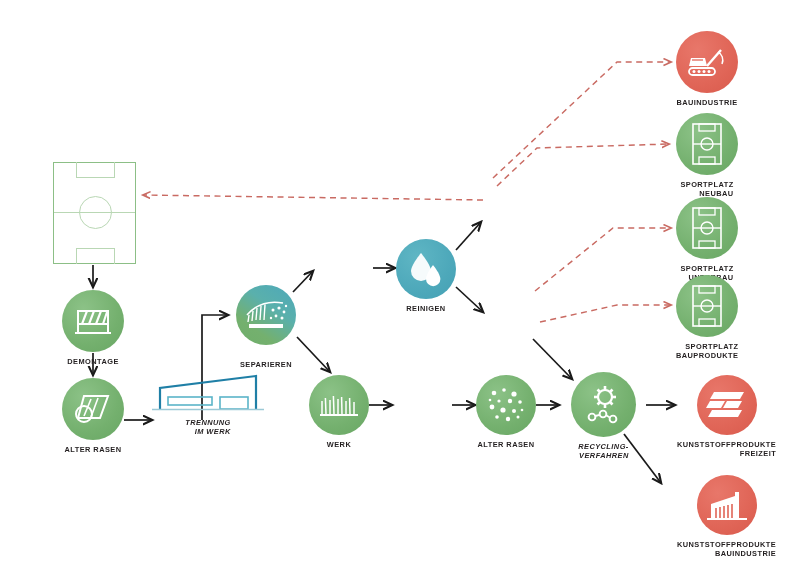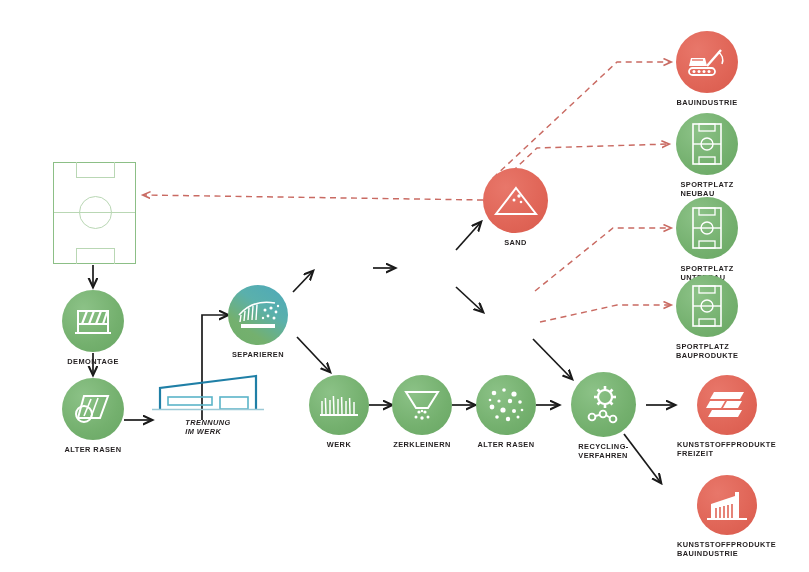--- a/index.html
+++ b/index.html
@@ -3,21 +3,21 @@
 <meta charset="utf-8">
 <style>
   html,body{margin:0;padding:0;background:#ffffff;}
   body{width:809px;height:572px;font-family:"Liberation Sans",sans-serif;}
   #stage{position:relative;width:809px;height:572px;overflow:hidden;background:#fff;}
 
   .node{position:absolute;display:flex;flex-direction:column;align-items:center;}
   .circle{border-radius:50%;position:relative;display:flex;align-items:center;justify-content:center;}
   .circle svg{display:block;}
   .lbl{margin-top:5px;font-size:7.4px;font-weight:bold;letter-spacing:.45px;
-       color:#231f20;text-align:left;line-height:9.4px;white-space:pre-line;
+       color:#231f20;text-align:right;line-height:9.4px;white-space:pre-line;
        font-family:"Liberation Sans",sans-serif;}
 
   .g-fill{background:radial-gradient(circle at 35% 30%, #8cc287 0%, #74b06e 60%, #68a663 100%);}
   .r-fill{background:radial-gradient(circle at 35% 30%, #e8776a 0%, #e06557 60%, #d85a4c 100%);}
   .t-fill{background:radial-gradient(circle at 35% 30%, #5fb6c4 0%, #4da8ba 60%, #44a0b4 100%);}
   .sep-fill{background:linear-gradient(215deg,#4da8ba 0%,#5ab0ac 38%,#74b06e 72%,#6fae6b 100%);}
 
   .pitch{position:absolute;background:#fff;border:1.6px solid #8cbf86;}
   .pline{position:absolute;background:#b9d7b4;}
   .pbox{position:absolute;border:1.3px solid #b9d7b4;background:transparent;}
@@ -111,21 +111,21 @@
         <path d="M8,41 L8,20 L104,8 L104,41" fill="none" stroke="#1f7fa6" stroke-width="2.2"></path>
         <rect x="16" y="29" width="44" height="8" fill="none" stroke="#5bb4c9" stroke-width="1.6"></rect>
         <rect x="68" y="29" width="28" height="12" fill="none" stroke="#5bb4c9" stroke-width="1.6"></rect>
         <line x1="0" y1="41.5" x2="112" y2="41.5" stroke="#9cc9d6" stroke-width="1.6"></line>
       </svg>
     </div>
     <div class="lbl">TRENNUNG
 IM WERK</div>
   </div>
 
-  <div class="node" style="left:228px;top:285px;">
+  <div class="node" style="left:236px;top:285px;gap:10px;">
     <div class="circle sep-fill" style="width:60px;height:60px;">
       <svg width="46" height="36" viewBox="0 0 46 36">
         <path d="M4,18 Q18,2 40,6" fill="none" stroke="#fff" stroke-width="1.6"></path>
         <g stroke="#fff" stroke-width="1.4">
           <line x1="6" y1="18" x2="5" y2="25"></line>
             <line x1="10" y1="14" x2="9" y2="24"></line>
           <line x1="14" y1="11" x2="13" y2="23"></line>
             <line x1="18" y1="9" x2="17" y2="23"></line>
           <line x1="22" y1="7.5" x2="21" y2="23"></line>
         </g>
@@ -138,32 +138,30 @@
             <circle cx="28" cy="21" r="1.2"></circle>
           <circle cx="43" cy="9" r="1.2"></circle>
         </g>
         <rect x="6" y="27" width="34" height="4" fill="#fff"></rect>
       </svg>
     </div>
     <div class="lbl">SEPARIEREN</div>
   </div>
 
 
-
-  <div class="node" style="left:483px;top:168px;">
-    <div class="circle r-fill" style="width:65px;height:65px;">
-      <svg width="46" height="36" viewBox="0 0 46 36">
-        <path d="M23,5 L43,31 L3,31 Z" fill="none" stroke="#fff" stroke-width="2"></path>
-        <circle cx="26" cy="13" r="1.7" fill="#fff"></circle>
-        <circle cx="21" cy="17" r="1.5" fill="#fff"></circle>
-        <circle cx="28" cy="19" r="1.3" fill="#fff"></circle>
-      </svg>
-    </div>
-    <div class="lbl">SAND</div>
-  </div>
+  <div class="node" style="left:396px;top:239px;">
+    <div class="circle t-fill" style="width:60px;height:60px;">
+      <svg width="36" height="40" viewBox="0 0 36 40">
+        <path d="M13,4 C13,4 3,16 3,22 A10,10 0 0,0 23,22 C23,16 13,4 13,4 Z" fill="#fff" opacity="0.95"></path>
+        <path d="M25,16 C25,16 18,25 18,30 A7.2,7.2 0 0,0 32.4,30 C32.4,25 25,16 25,16 Z" fill="#fff"></path>
+      </svg>
+    </div>
+    <div class="lbl">REINIGEN</div>
+  </div>
+
 
 
   <div class="node" style="left:309px;top:375px;">
     <div class="circle g-fill" style="width:60px;height:60px;">
       <svg width="42" height="30" viewBox="0 0 42 30">
         <g stroke="#fff" stroke-width="1.5">
           <line x1="4" y1="24" x2="4" y2="11"></line>
             <line x1="8" y1="24" x2="7.4" y2="8"></line>
           <line x1="12" y1="24" x2="12" y2="10"></line>
             <line x1="16" y1="24" x2="15.4" y2="6"></line>
@@ -172,36 +170,20 @@
           <line x1="28" y1="24" x2="28" y2="11"></line>
             <line x1="32" y1="24" x2="31.6" y2="8"></line>
           <line x1="36" y1="24" x2="36" y2="12"></line>
         </g>
         <line x1="2" y1="25" x2="40" y2="25" stroke="#fff" stroke-width="2.2"></line>
       </svg>
     </div>
     <div class="lbl">WERK</div>
   </div>
 
-  <div class="node" style="left:392px;top:375px;">
-    <div class="circle g-fill" style="width:60px;height:60px;">
-      <svg width="40" height="36" viewBox="0 0 40 36">
-        <path d="M4,5 L36,5 L26,21 L14,21 Z" fill="none" stroke="#fff" stroke-width="2"></path>
-        <g fill="#fff">
-          <circle cx="17" cy="25" r="1.6"></circle>
-            <circle cx="23" cy="25" r="1.6"></circle>
-          <circle cx="14" cy="30" r="1.5"></circle>
-            <circle cx="20" cy="31" r="1.7"></circle>
-          <circle cx="26" cy="30" r="1.5"></circle>
-            <circle cx="20" cy="24" r="1.2"></circle>
-        </g>
-      </svg>
-    </div>
-    <div class="lbl">ZERKLEINERN</div>
-  </div>
 
   <div class="node" style="left:476px;top:375px;">
     <div class="circle g-fill" style="width:60px;height:60px;">
       <svg width="44" height="40" viewBox="0 0 44 40">
         <g fill="#fff">
           <circle cx="10" cy="8" r="2.3"></circle>
             <circle cx="20" cy="5" r="1.8"></circle>
             <circle cx="30" cy="9" r="2.6"></circle>
           <circle cx="36" cy="17" r="1.8"></circle>
             <circle cx="26" cy="16" r="2.2"></circle>
@@ -213,21 +195,21 @@
             <circle cx="24" cy="34" r="2.2"></circle>
             <circle cx="34" cy="32" r="1.5"></circle>
           <circle cx="38" cy="25" r="1.3"></circle>
             <circle cx="6" cy="15" r="1.3"></circle>
         </g>
       </svg>
     </div>
     <div class="lbl">ALTER RASEN</div>
   </div>
 
-  <div class="node" style="left:571px;top:372px;">
+  <div class="node" style="left:571px;top:372px;font-style:italic;">
     <div class="circle g-fill" style="width:65px;height:65px;">
       <svg width="46" height="42" viewBox="0 0 46 42">
         <g fill="none" stroke="#fff" stroke-width="2.2">
           <circle cx="24" cy="13" r="7"></circle>
         </g>
         <g stroke="#fff" stroke-width="2.6">
           <line x1="24" y1="2" x2="24" y2="6"></line>
             <line x1="24" y1="20" x2="24" y2="24"></line>
           <line x1="13" y1="13" x2="17" y2="13"></line>
             <line x1="31" y1="13" x2="35" y2="13"></line>

